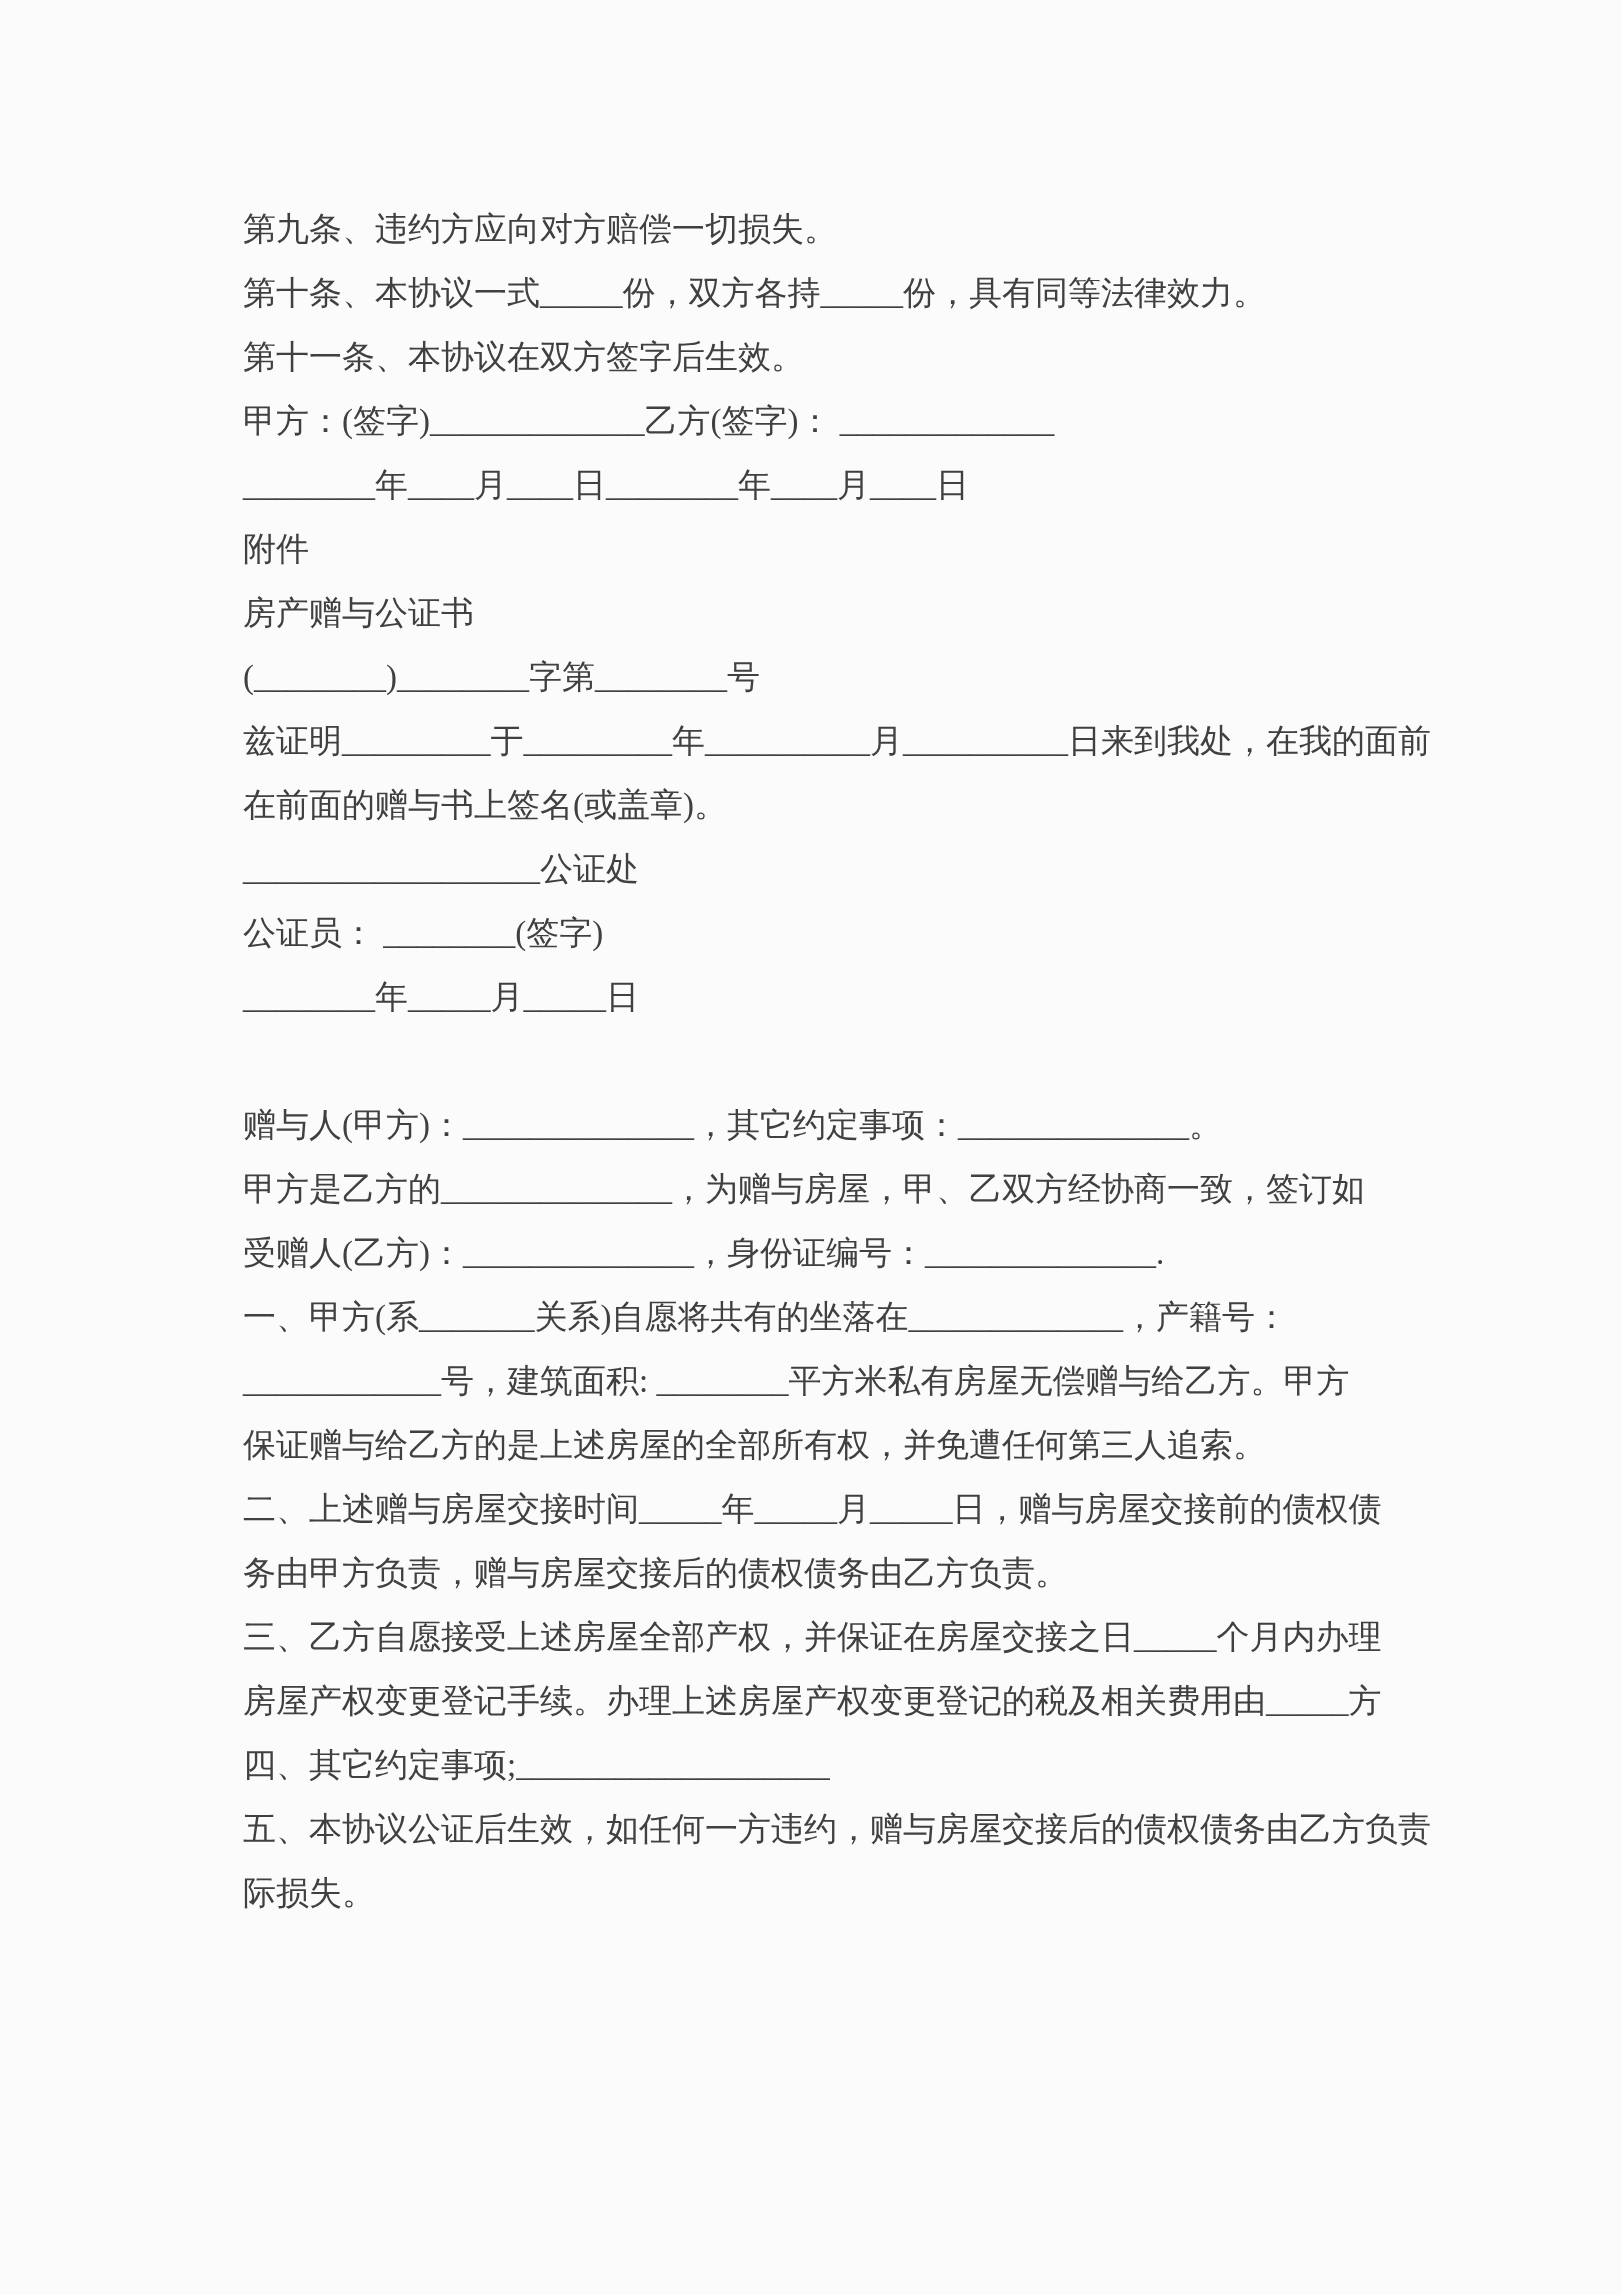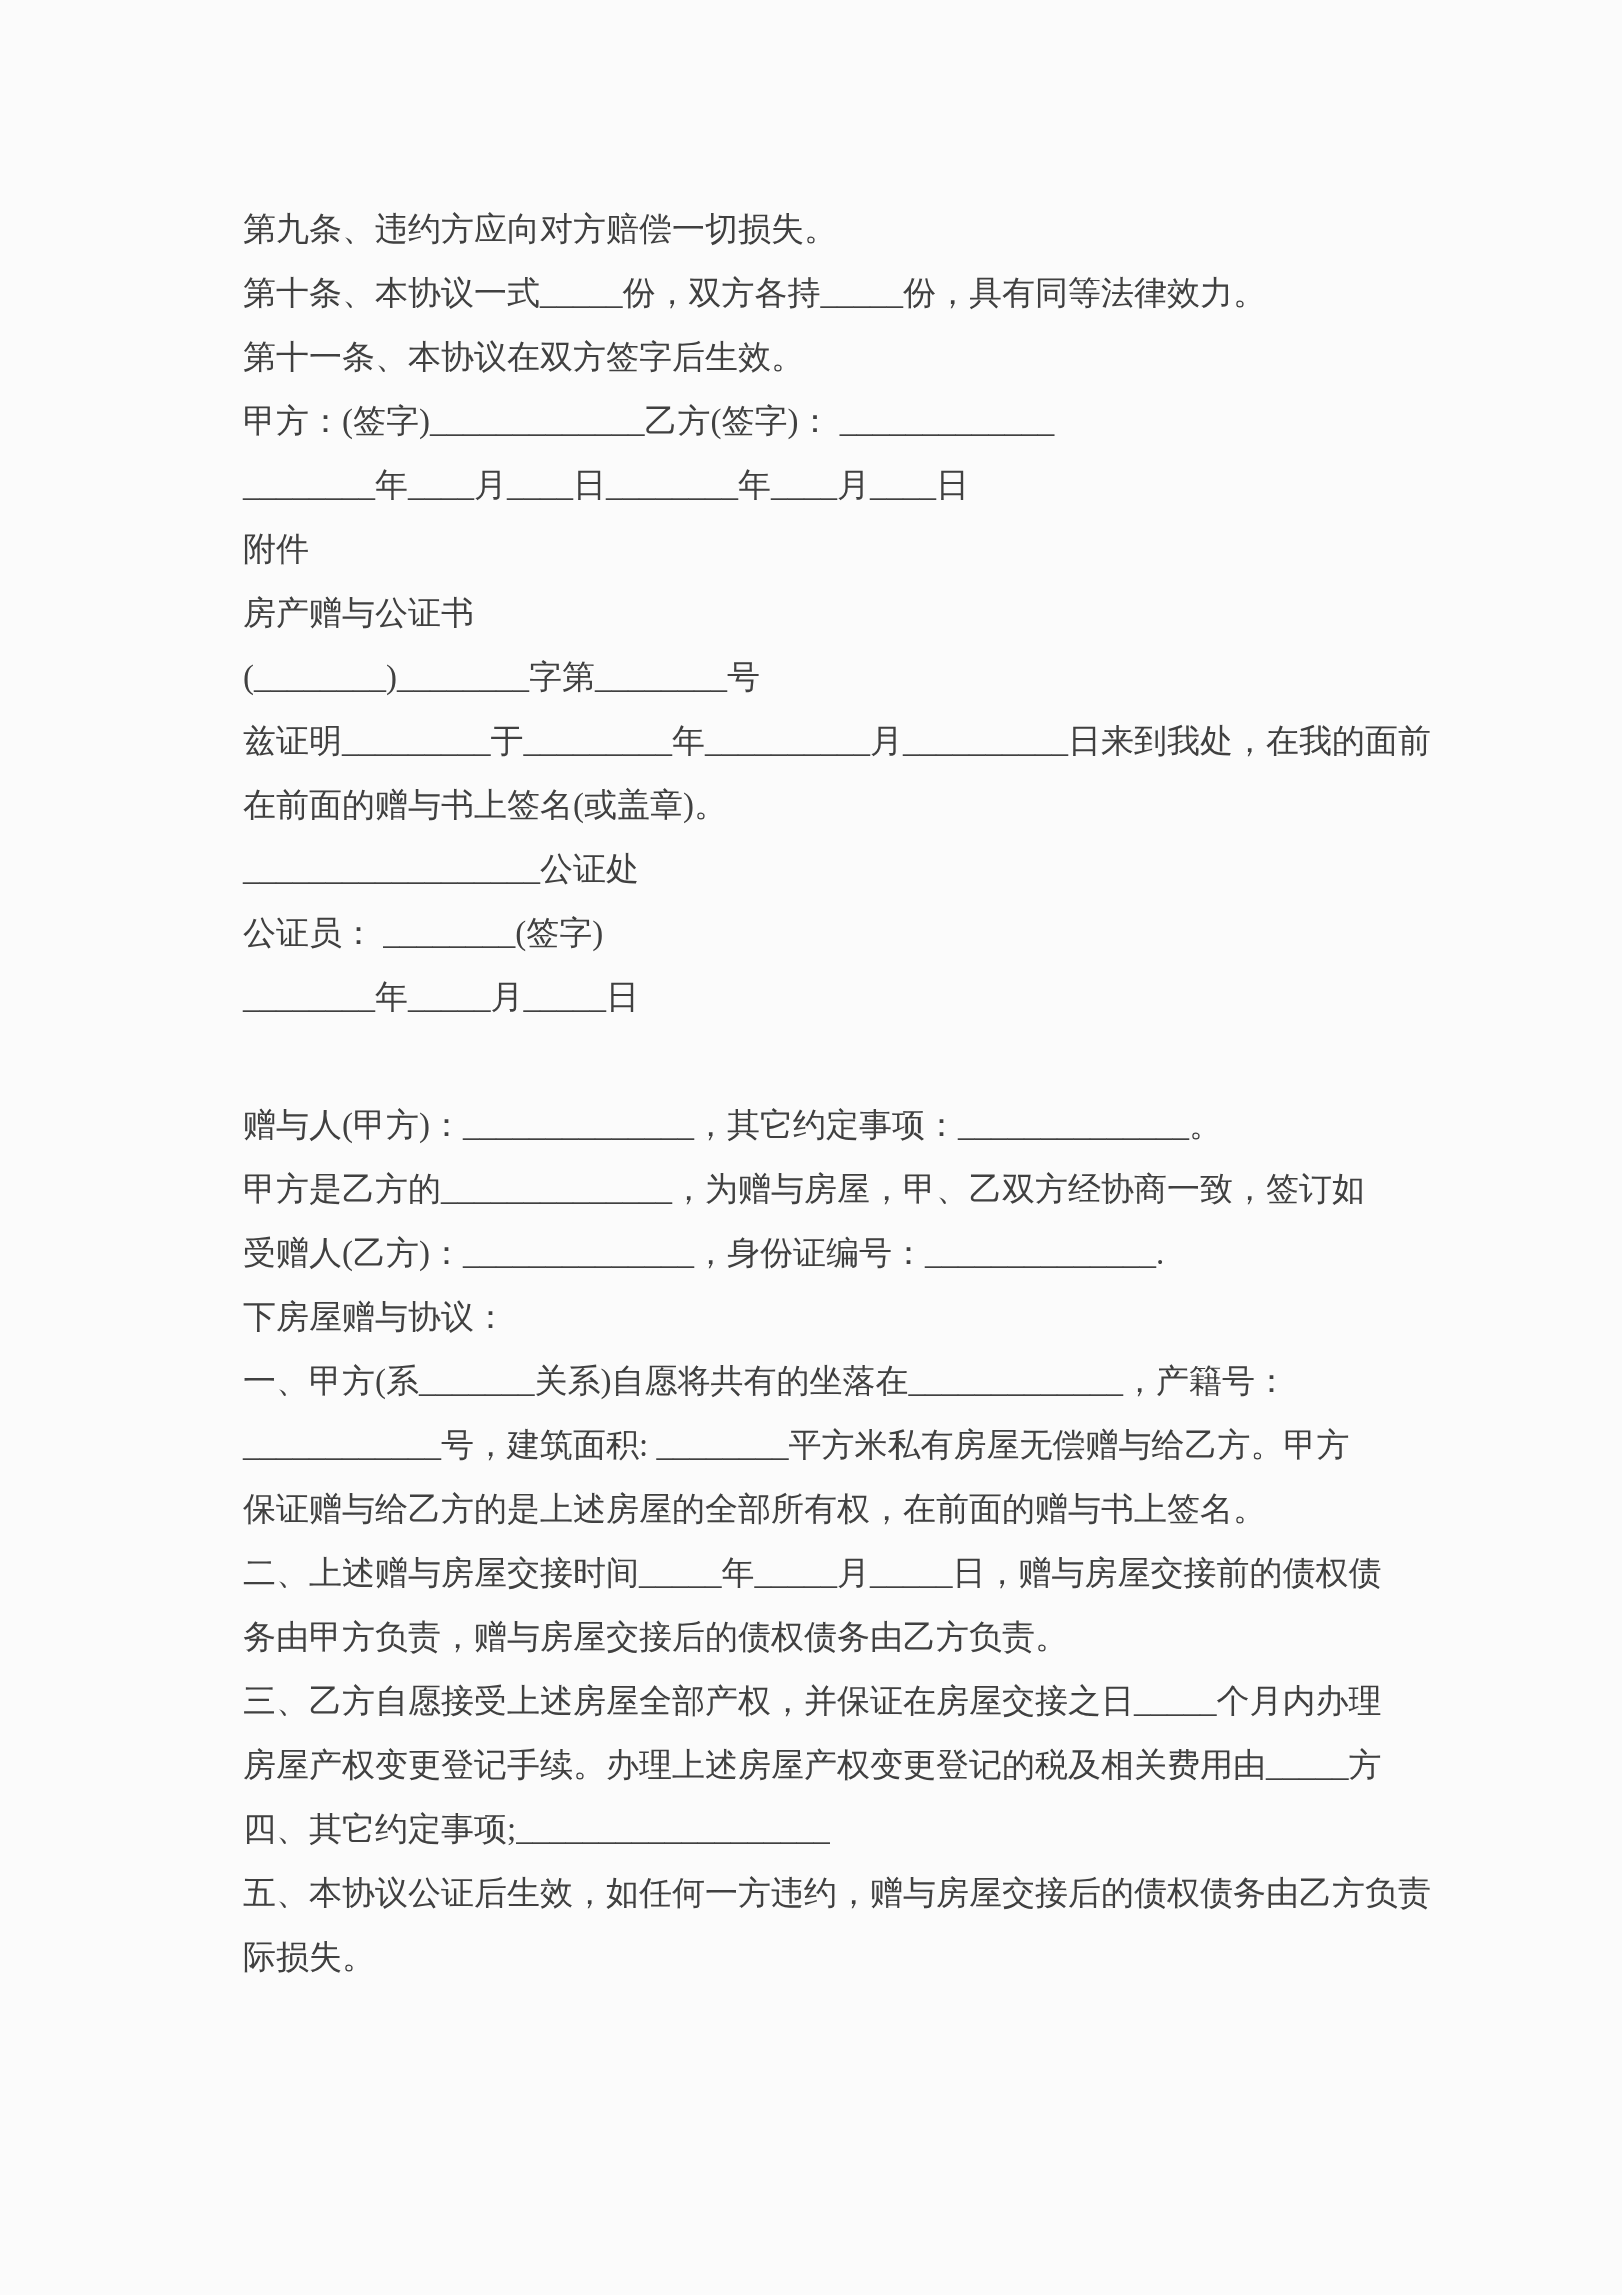--- a/index.html
+++ b/index.html
@@ -41,24 +41,23 @@
   <div class="doc-line">(________)________字第________号</div>
   <div class="doc-line">兹证明_________于_________年__________月__________日来到我处，在我的面前</div>
   <div class="doc-line">在前面的赠与书上签名(或盖章)。</div>
   <div class="doc-line">__________________公证处</div>
   <div class="doc-line">公证员： ________(签字)</div>
   <div class="doc-line">________年_____月_____日</div>
   <div class="doc-line"></div>
   <div class="doc-line">赠与人(甲方)：______________，其它约定事项：______________。</div>
   <div class="doc-line">甲方是乙方的______________，为赠与房屋，甲、乙双方经协商一致，签订如</div>
   <div class="doc-line">受赠人(乙方)：______________，身份证编号：______________.</div>
-  <div class="doc-line">下房屋赠与协议：</div>
   <div class="doc-line">一、甲方(系_______关系)自愿将共有的坐落在_____________，产籍号：</div>
   <div class="doc-line">____________号，建筑面积: ________平方米私有房屋无偿赠与给乙方。甲方</div>
-  <div class="doc-line">保证赠与给乙方的是上述房屋的全部所有权，在前面的赠与书上签名。</div>
+  <div class="doc-line">保证赠与给乙方的是上述房屋的全部所有权，并免遭任何第三人追索。</div>
   <div class="doc-line">二、上述赠与房屋交接时间_____年_____月_____日，赠与房屋交接前的债权债</div>
   <div class="doc-line">务由甲方负责，赠与房屋交接后的债权债务由乙方负责。</div>
   <div class="doc-line">三、乙方自愿接受上述房屋全部产权，并保证在房屋交接之日_____个月内办理</div>
   <div class="doc-line">房屋产权变更登记手续。办理上述房屋产权变更登记的税及相关费用由_____方</div>
   <div class="doc-line">四、其它约定事项;___________________</div>
   <div class="doc-line">五、本协议公证后生效，如任何一方违约，赠与房屋交接后的债权债务由乙方负责</div>
   <div class="doc-line">际损失。</div>
 </div>
 
 

